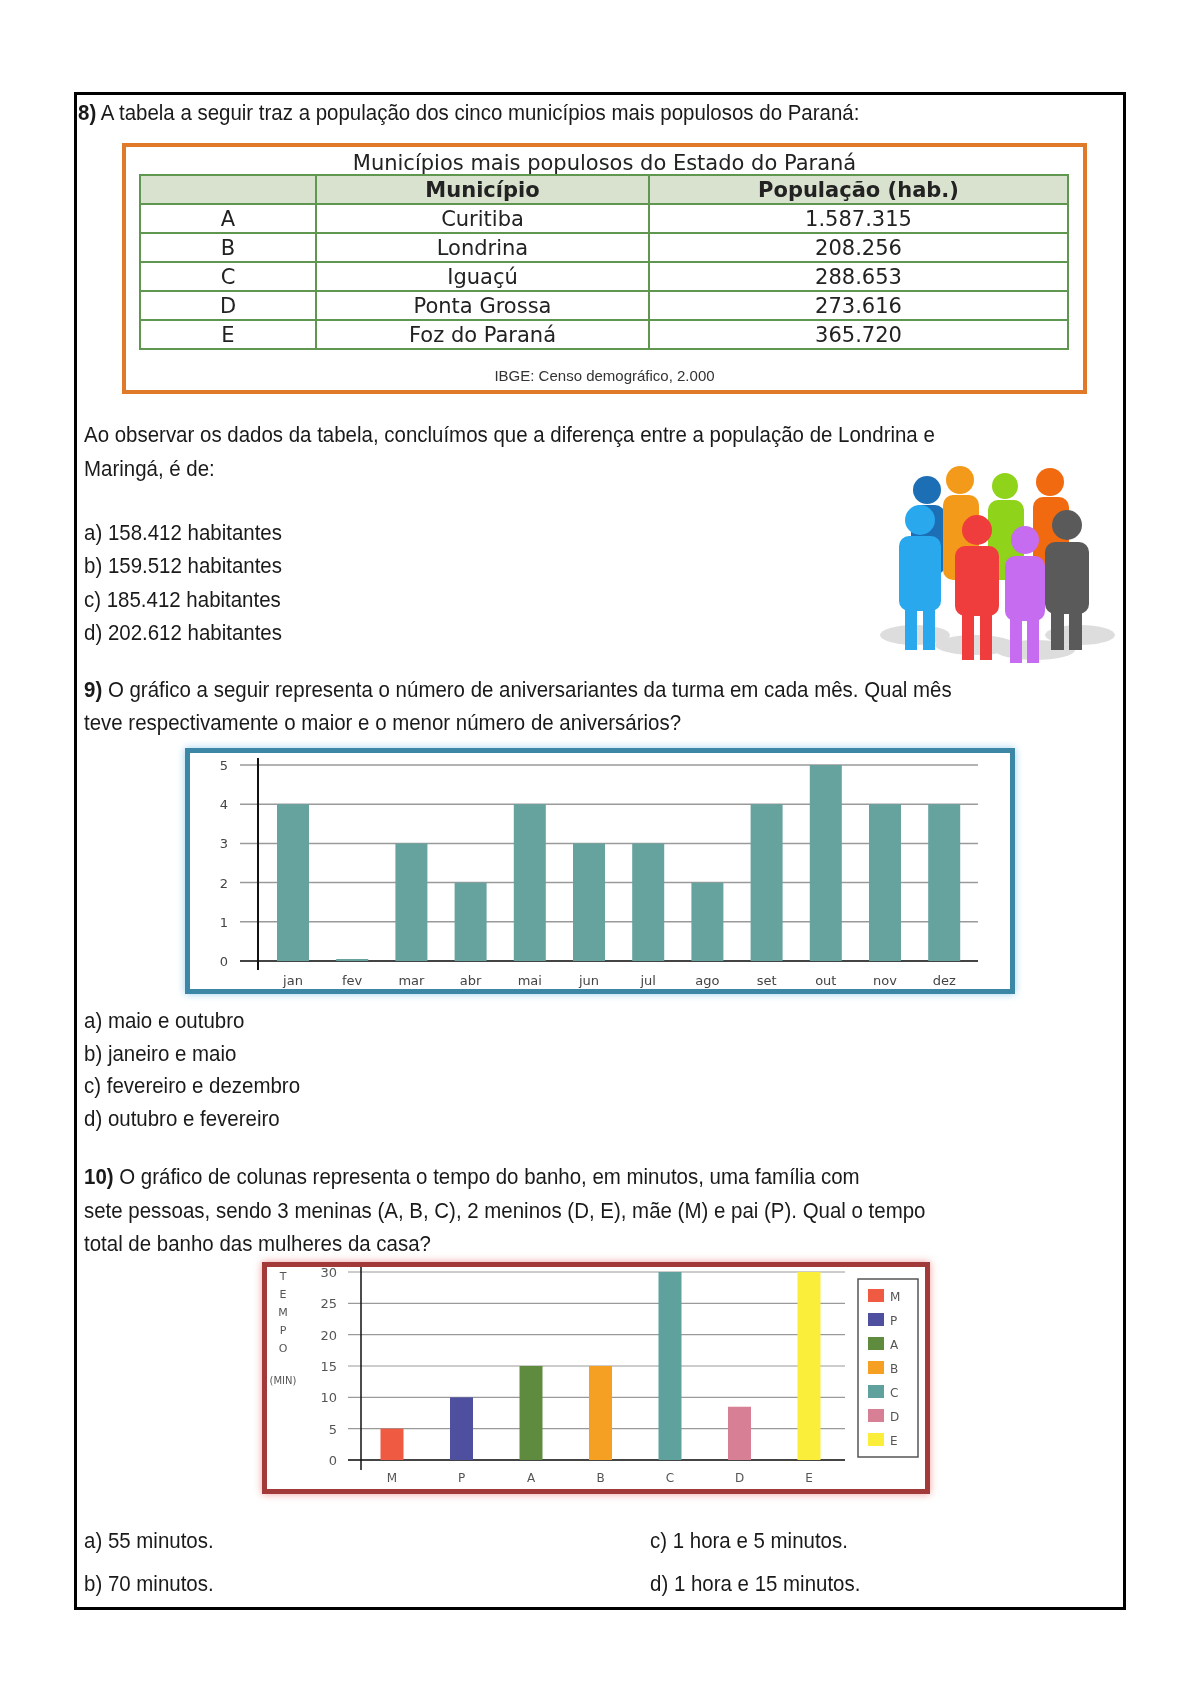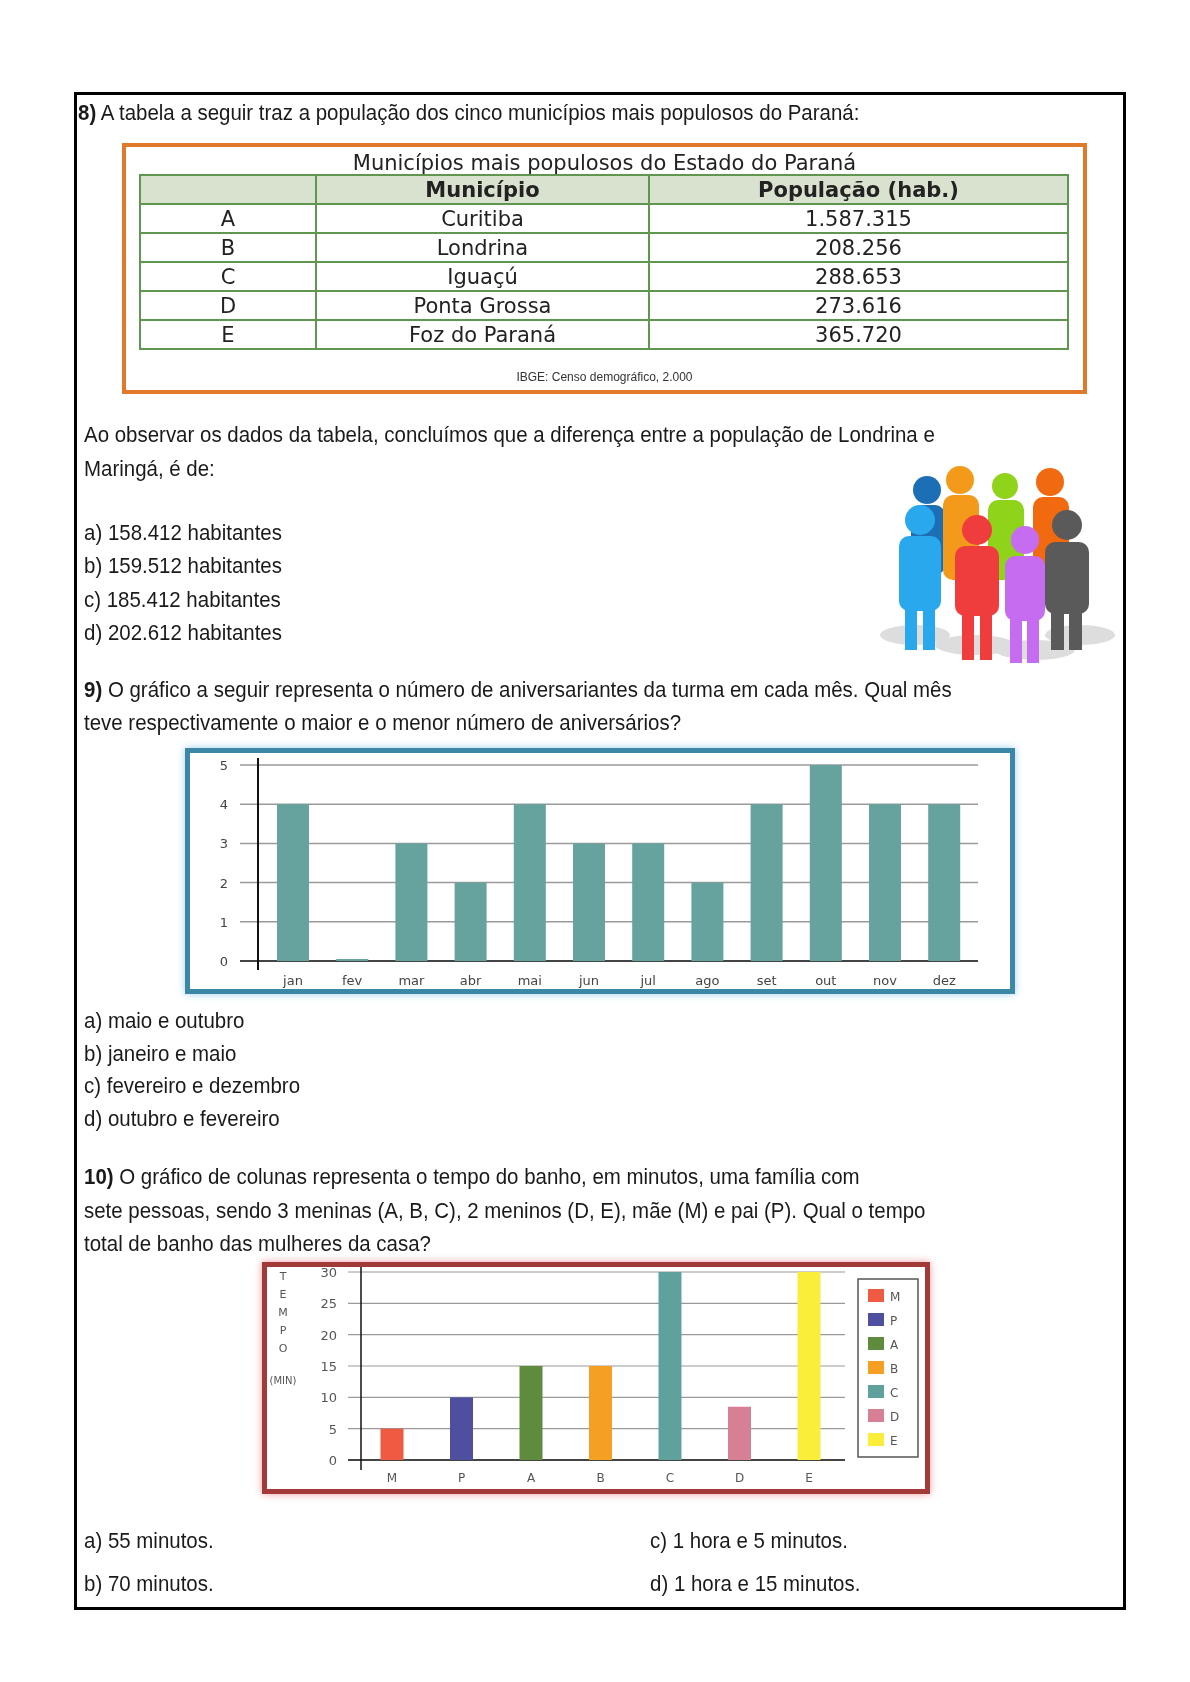--- a/index.html
+++ b/index.html
@@ -15,21 +15,21 @@
   .tbl-box { position:absolute; left:122px; top:143px; width:965px; height:251px;
              border:4px solid #e07a2a; box-sizing:border-box; background:#fff; }
   .tbl-title { position:absolute; left:0; right:0; top:4px; text-align:center;
                font-family:"DejaVu Sans", sans-serif; font-size:21px; font-weight:normal; color:#222; }
   .tbl { position:absolute; left:13px; top:27px; width:930px; border-collapse:collapse;
          font-family:"DejaVu Sans", sans-serif; font-size:21px; color:#222; }
   .tbl td, .tbl th { border:2px solid #5f9650; height:27px; padding:0; text-align:center; }
   .tbl th { background:#d9e2cf; font-weight:bold; }
   .tbl .c1 { width:174px; } .tbl .c2 { width:331px; }
   .tbl-source { position:absolute; left:0; right:0; bottom:6px; text-align:center;
-                font-size:12px; color:#333; }
+                font-size:15px; color:#333; }
 
   
   .people { position:absolute; left:855px; top:450px; width:270px; height:215px; }
 
   
   .chart1-frame { position:absolute; left:185px; top:748px; width:830px; height:246px;
                   border:5px solid #3c86a6; box-sizing:border-box; background:#fff;
                   box-shadow:0 0 8px #9fd0ee; }
   .chart2-frame { position:absolute; left:262px; top:1262px; width:668px; height:232px;
                   border:5px solid #a33a3a; box-sizing:border-box; background:#fff;

